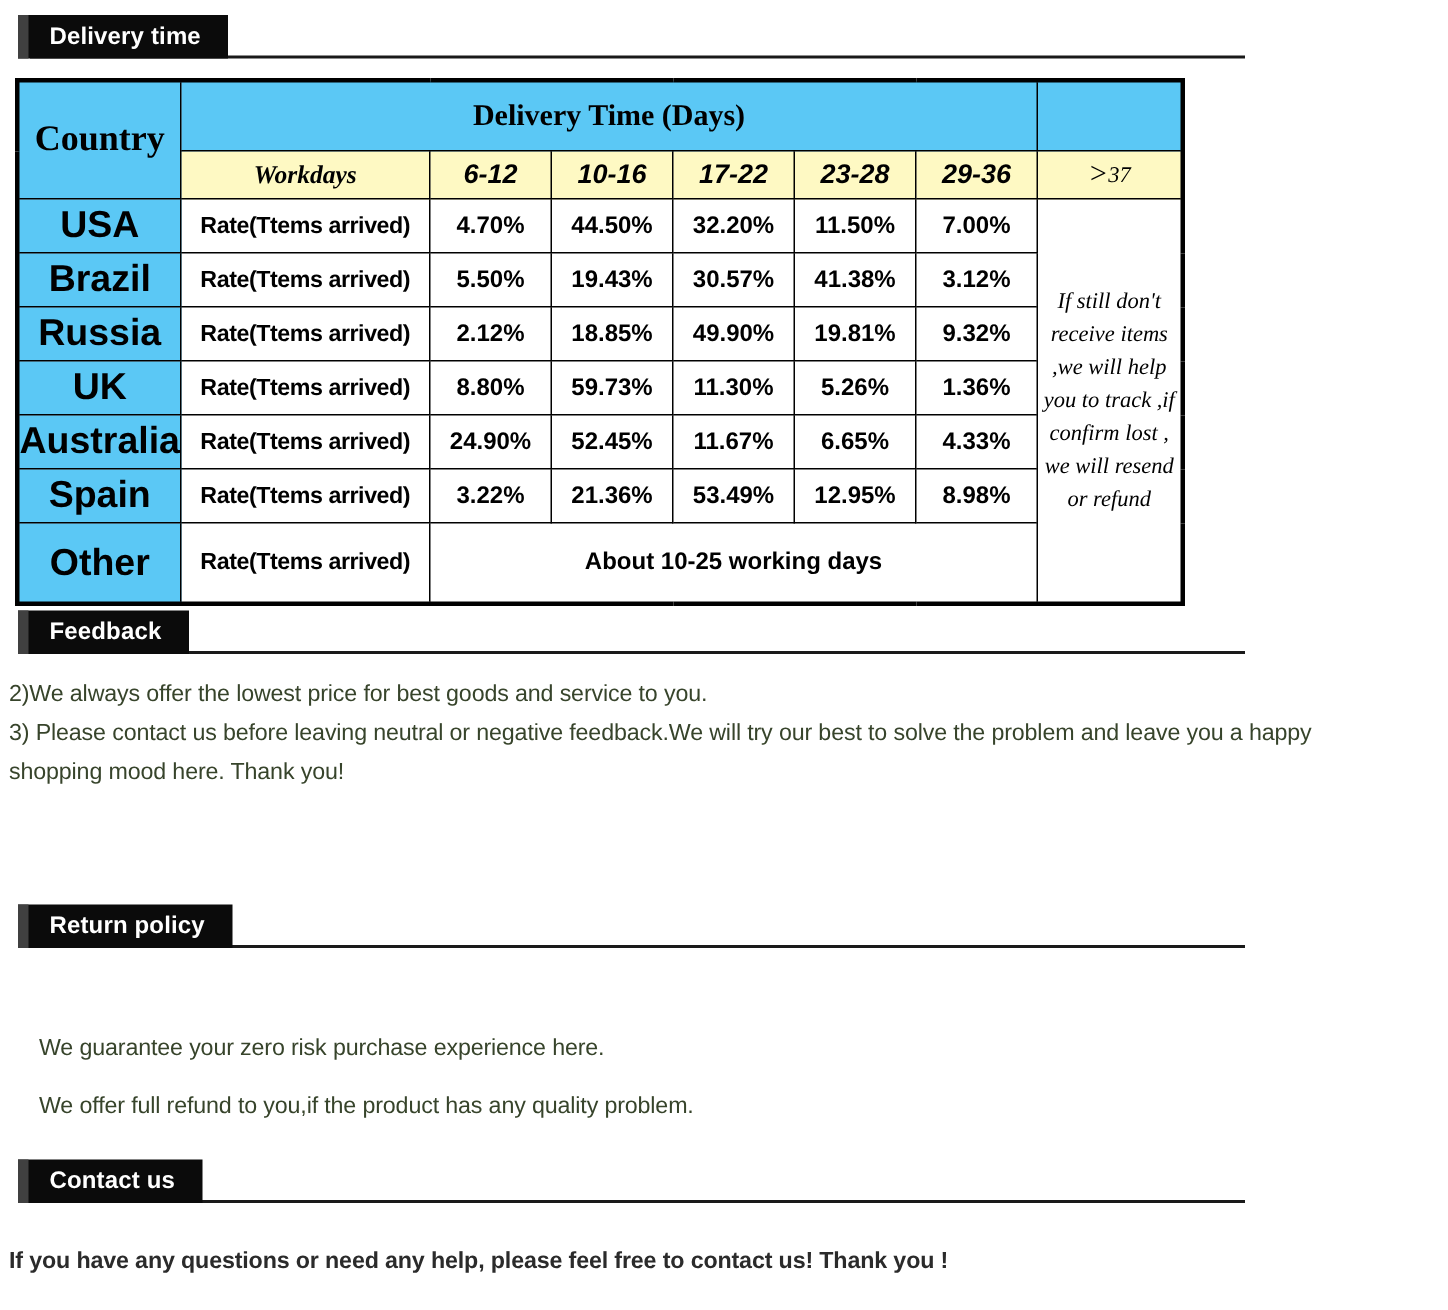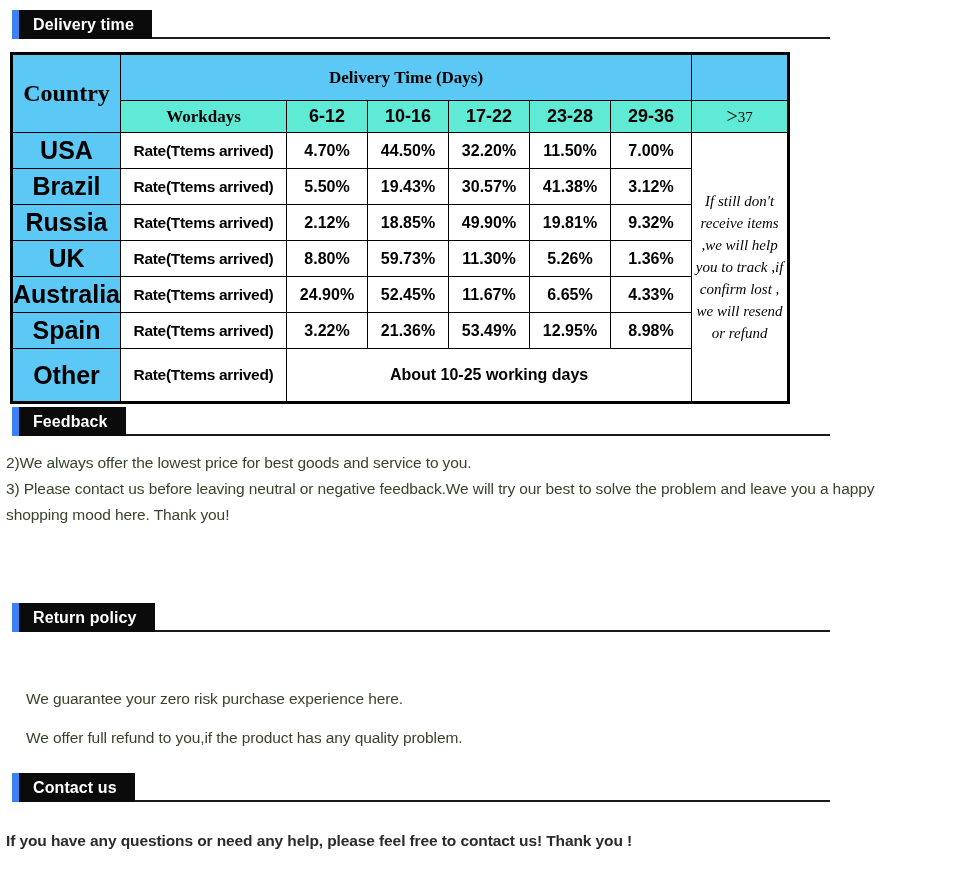--- a/index.html
+++ b/index.html
@@ -28,21 +28,21 @@
     width: 810px;
     height: 2px;
     background: #1a1a1a;
   }
   .section-head .badge {
     position: absolute;
     left: 12px;
     top: 0px;
     height: 29px;
     background: #0b0b0b;
-    border-left: 7px solid #3b82f6;
+    border-left: 7px solid #404040;
     display: flex;
     align-items: center;
     padding: 0 18px 0 14px;
   }
   .section-head .badge span {
     color: #ffffff;
     font-size: 16px;
     font-weight: bold;
     letter-spacing: 0.1px;
     white-space: nowrap;
@@ -78,29 +78,30 @@
 
   .country-head {
     font-family: "Liberation Serif", serif;
     font-weight: bold;
     font-size: 24px;
     height: 45px;
   }
   .dt-head {
     font-family: "Liberation Serif", serif;
     font-weight: bold;
-    font-size: 17px;
+    font-size: 20px;
     height: 45px;
   }
   .sub-head {
     height: 31px;
     font-family: "Liberation Serif", serif;
     font-weight: bold;
     font-size: 18px;
-    background: #5eead4;
+    background: #fef9c3;
+    font-style: italic;
   }
   .sub-head.workdays {
     font-size: 17px;
   }
   .sub-head.num {
     font-family: "Liberation Sans", sans-serif;
     font-weight: bold;
     font-size: 18px;
   }
   .gt37 {

